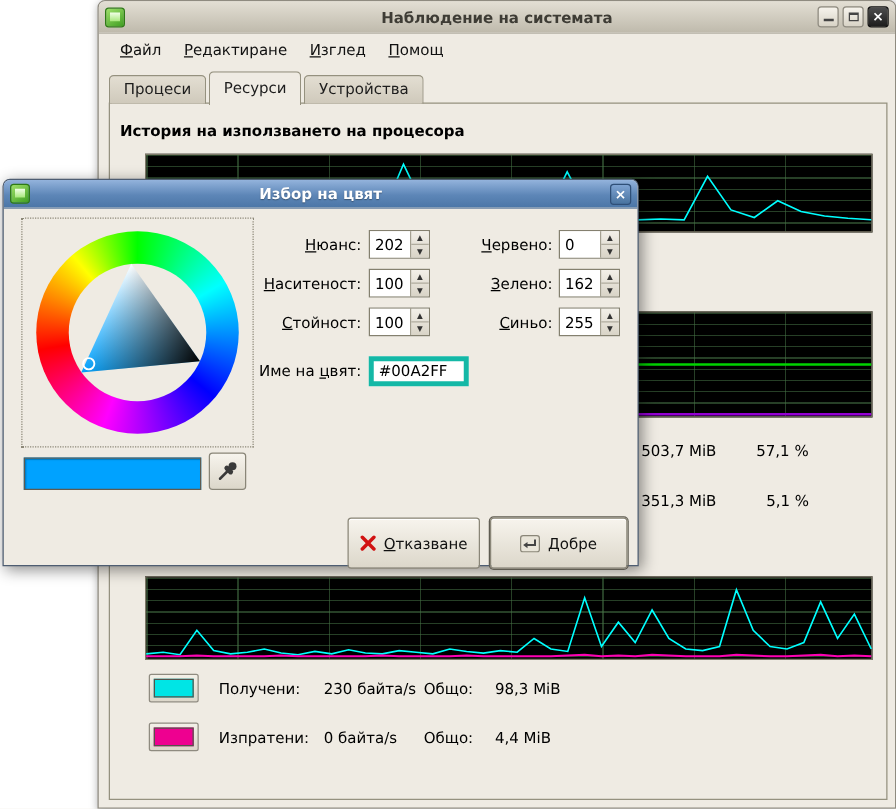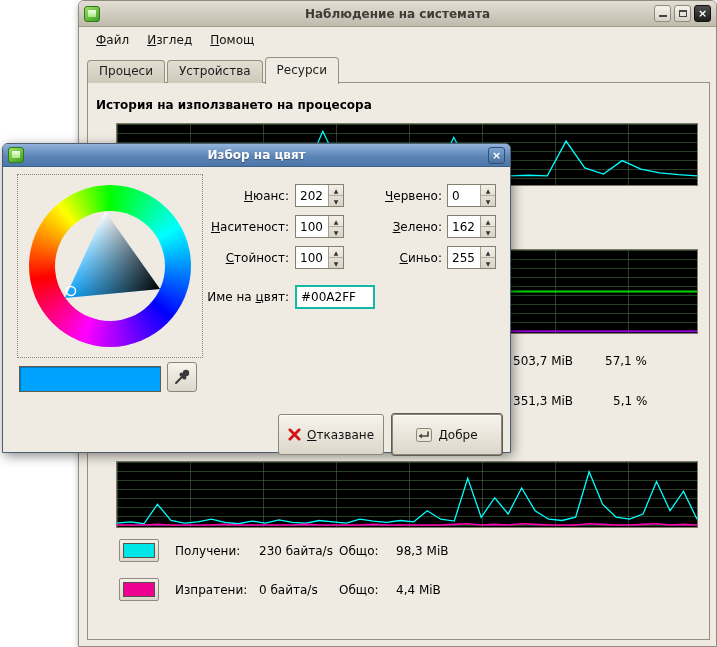--- a/index.html
+++ b/index.html
@@ -82,21 +82,21 @@
   .flabel { position:absolute; text-align:right; height:16px; line-height:16px; white-space:nowrap; }
   .spin { position:absolute; width:49px; height:23px; background:#fff; border:1px solid #84806f; display:flex; }
   .spin input { flex:1; width:100%; min-width:0; border:none; outline:none; background:#fff;
     font:12px "DejaVu Sans","Liberation Sans",sans-serif; padding:2px 0 2px 4px; color:#000; }
   .spin .arrows { width:15px; border-left:1px solid #a39f90; display:flex; flex-direction:column;
     background:linear-gradient(#f2efe8,#d9d4c7); }
   .spin .arrows span { flex:1; display:flex; align-items:center; justify-content:center;
     font-size:6px; color:#333; }
   .spin .arrows span + span { border-top:1px solid #b0ac9e; }
 
-  .text-entry { position:absolute; background:#fff; border:2px solid #14b8a6;
+  .text-entry { position:absolute; background:#fff; border:4px solid #14b8a6;
     font:12px "DejaVu Sans","Liberation Sans",sans-serif; padding:2px 0 2px 4px; color:#000; outline:none; }
 
   #preview { position:absolute; left:16px; top:222px; width:142px; height:26px;
     border:1px solid #5f5b50; box-shadow:inset 1px 1px 1px rgba(0,0,0,.25); }
   #dropper { position:absolute; left:164px; top:218px; width:30px; height:30px;
     background:linear-gradient(#f7f4ed,#dcd7ca); border:1px solid #8a8678; border-radius:3px;
     display:flex; align-items:center; justify-content:center; }
 
   .dlg-btn { position:absolute; height:41px; background:linear-gradient(#f7f4ed,#dcd7ca);
     border:1px solid #8a8678; border-radius:3px; box-shadow:inset 0 1px 0 #fff;
@@ -120,28 +120,29 @@
           <span class="glyph-max"></span>
         </span>
       <span class="winbtn close">
           <span>×</span>
         </span>
     </span>
   </div>
 
   <div class="menubar">
     <span class="menu-item"><u>Ф</u>айл</span>
+    <span class="menu-item"><u>Р</u>едактиране</span>
     <span class="menu-item"><u>И</u>зглед</span>
     <span class="menu-item"><u>П</u>омощ</span>
   </div>
 
   <div class="tabbar">
     <span class="tab">Процеси</span>
+    <span class="tab active">Ресурси</span>
     <span class="tab">Устройства</span>
-    <span class="tab active">Ресурси</span>
   </div>
   <div class="notebook"></div>
 
   <div class="section-heading" style="left:17px;top:97px">История на използването на процесора</div>
 
   <div class="chart" style="left:37px;top:122px;width:582px;height:63px">
     <svg viewBox="0 0 100 100" preserveAspectRatio="none">
         <polyline points="0.00,86 3.23,88 6.45,85 9.68,87 12.90,84 16.13,86 19.35,85 22.58,83 25.81,85 29.03,86 32.26,84 35.48,12 38.71,76 41.94,84 45.16,85 48.39,86 51.61,85 54.84,84 58.06,22 61.29,80 64.52,83 67.74,85 70.97,84 74.19,85 77.42,28 80.65,72 83.87,82 87.10,60 90.32,74 93.55,80 96.77,83 100.00,85" fill="none" stroke="#00ffff" stroke-width="1.3" vector-effect="non-scaling-stroke"></polyline>
       </svg>
   </div>

